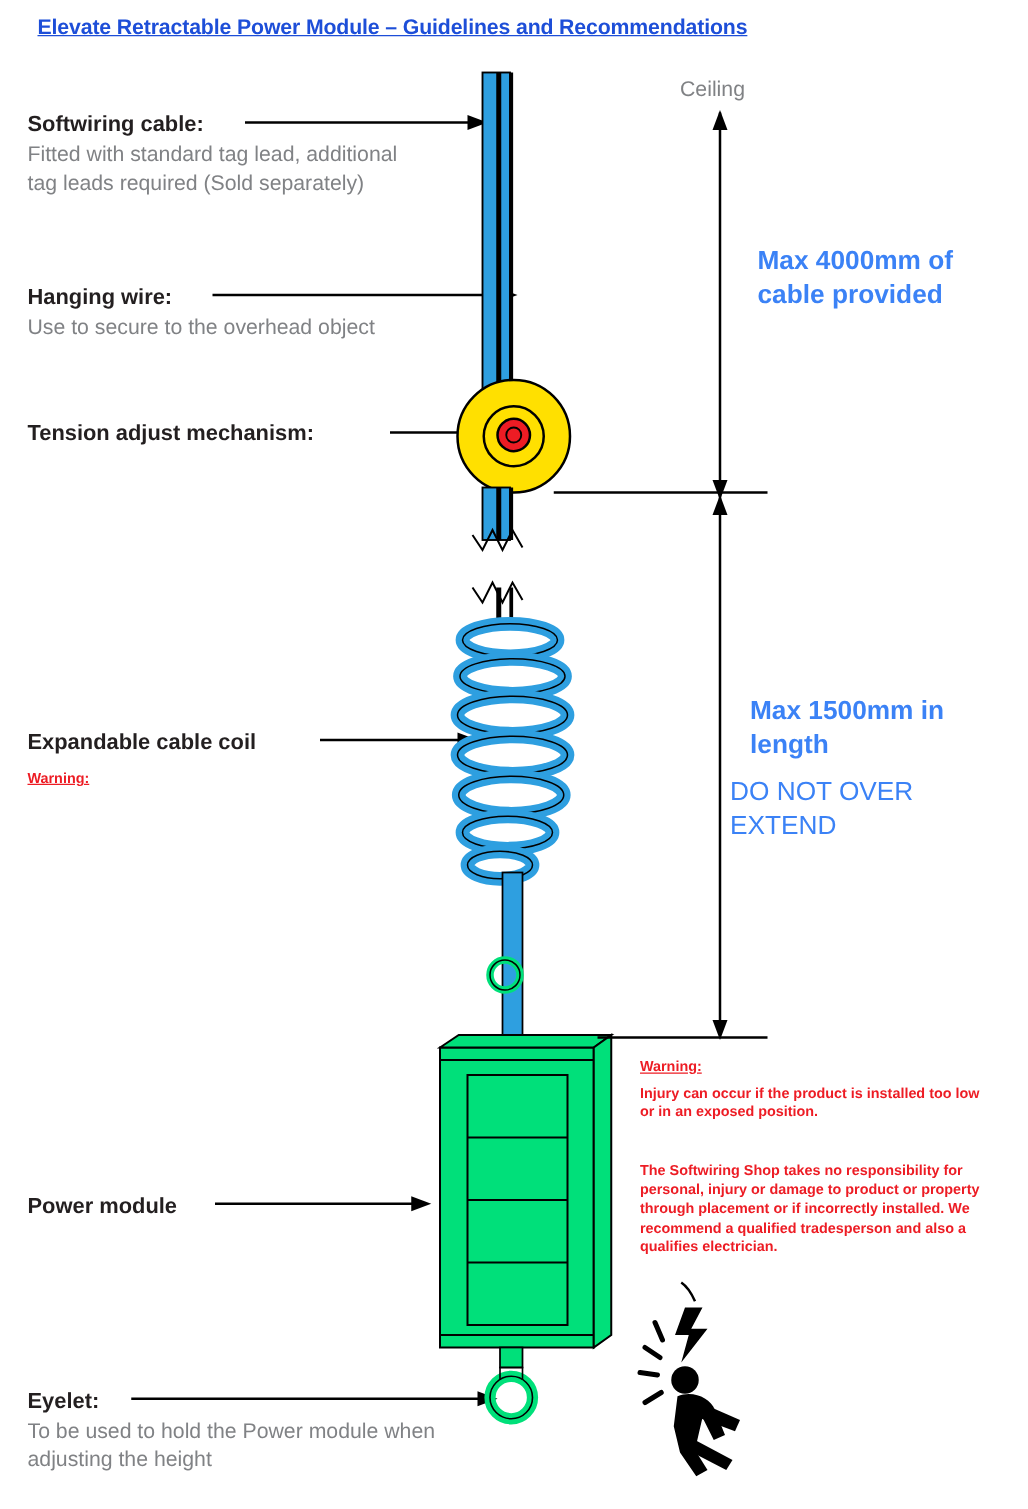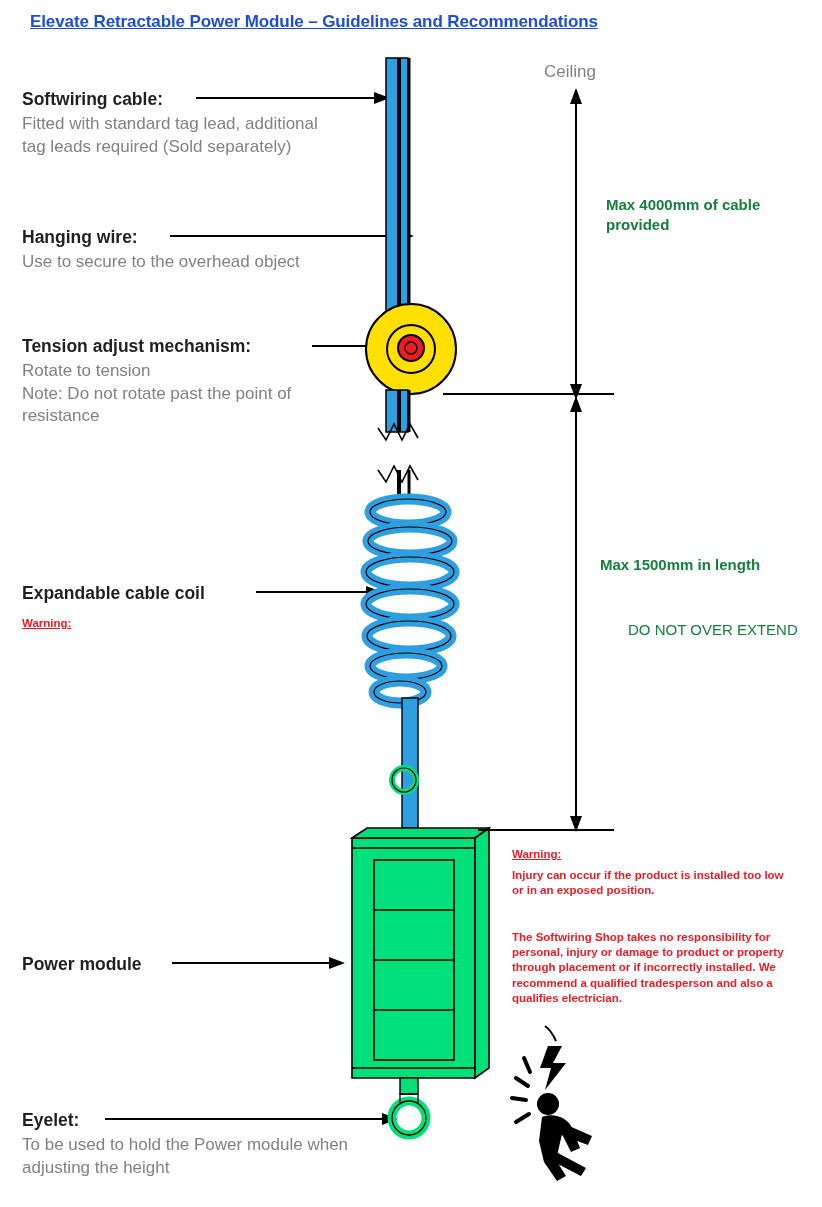--- a/index.html
+++ b/index.html
@@ -35,23 +35,23 @@
     font-weight: bold;
     color: #231f20;
     white-space: nowrap;
   }
   .lbl-grey {
     font-size: 17px;
     color: #808285;
     line-height: 1.33;
   }
   .lbl-dark {
-    font-size: 15px;
-    font-weight: bold;
-    color: #15803d;
+    font-size: 21px;
+    font-weight: bold;
+    color: #3b82f6;
     line-height: 1.3;
   }
   .warn-head {
     font-size: 11.5px;
     font-weight: bold;
     color: #ed1c24;
     text-decoration: underline;
   }
   .warn-body {
     font-size: 11.5px;
@@ -77,21 +77,21 @@
   #eyelet-label     { left: 22px; top: 1110px; text-align: center; }
   #eyelet-desc      { left: 22px; top: 1134px; width: 340px; }
 
   
   #ceiling-label {
     left: 544px; top: 62px;
     font-size: 17px; color: #808285;
   }
   #max4000 { left: 606px; top: 195px; width: 170px; }
   #max1500 { left: 600px; top: 555px; width: 180px; }
-  #donot   { left: 628px; top: 620px; width: 180px; }
+  #donot   { left: 584px; top: 620px; width: 180px; }
   #warn2-head { left: 512px; top: 848px; }
   #warn2-body1 { left: 512px; top: 868px; width: 280px; }
   #warn2-body2 { left: 512px; top: 930px; width: 285px; }
 
   svg.art {
     position: absolute;
     left: 0; top: 0;
   }
 </style>
 </head>
@@ -218,22 +218,20 @@
     </g>
   </svg>
 
   <div class="blk lbl-bold" id="softwiring-label">Softwiring cable:</div>
   <div class="blk lbl-grey" id="softwiring-desc">Fitted with standard tag lead, additional tag leads required (Sold separately)</div>
 
   <div class="blk lbl-bold" id="hanging-label">Hanging wire:</div>
   <div class="blk lbl-grey" id="hanging-desc">Use to secure to the overhead object</div>
 
   <div class="blk lbl-bold" id="tension-label">Tension adjust mechanism:</div>
-  <div class="blk lbl-grey" id="tension-desc" style="white-space:pre-line;">Rotate to tension
-Note: Do not rotate past the point of resistance</div>
 
   <div class="blk lbl-bold" id="coil-label">Expandable cable coil</div>
   <div class="blk warn-head" id="coil-warn-head">Warning:</div>
 
   <div class="blk lbl-bold" id="power-label">Power module</div>
 
   <div class="blk lbl-bold" id="eyelet-label">Eyelet:</div>
   <div class="blk lbl-grey" id="eyelet-desc">To be used to hold the Power module when adjusting the height</div>
 
   <div class="blk" id="ceiling-label">Ceiling</div>

